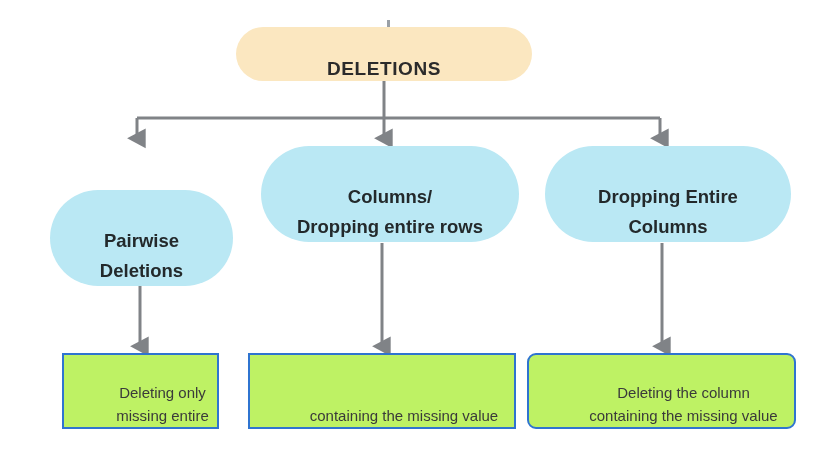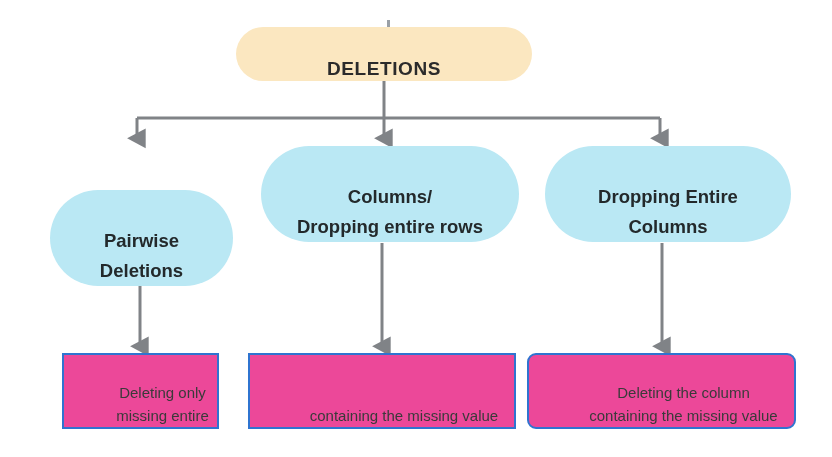--- a/index.html
+++ b/index.html
@@ -57,21 +57,21 @@
     font-weight: bold;
     color: #23292b;
     line-height: 1.62;
     padding: 0 14px;
   }
   .pill-1 { left: 50px;  top: 146px; width: 183px; height: 96px; margin-top: 44px; }
   .pill-2 { left: 261px; top: 146px; width: 258px; height: 96px; }
   .pill-3 { left: 545px; top: 146px; width: 246px; height: 96px; }
   
   .node-box {
-    background: #ec4899;
+    background: #bef264;
     border: 2.5px solid #2f74d0;
     padding-left: 44px;
   }
   .node-box .label {
     font-size: 15px;
     font-weight: normal;
     color: #3a3a3a;
     line-height: 1.55;
     padding: 0 8px;
   }

